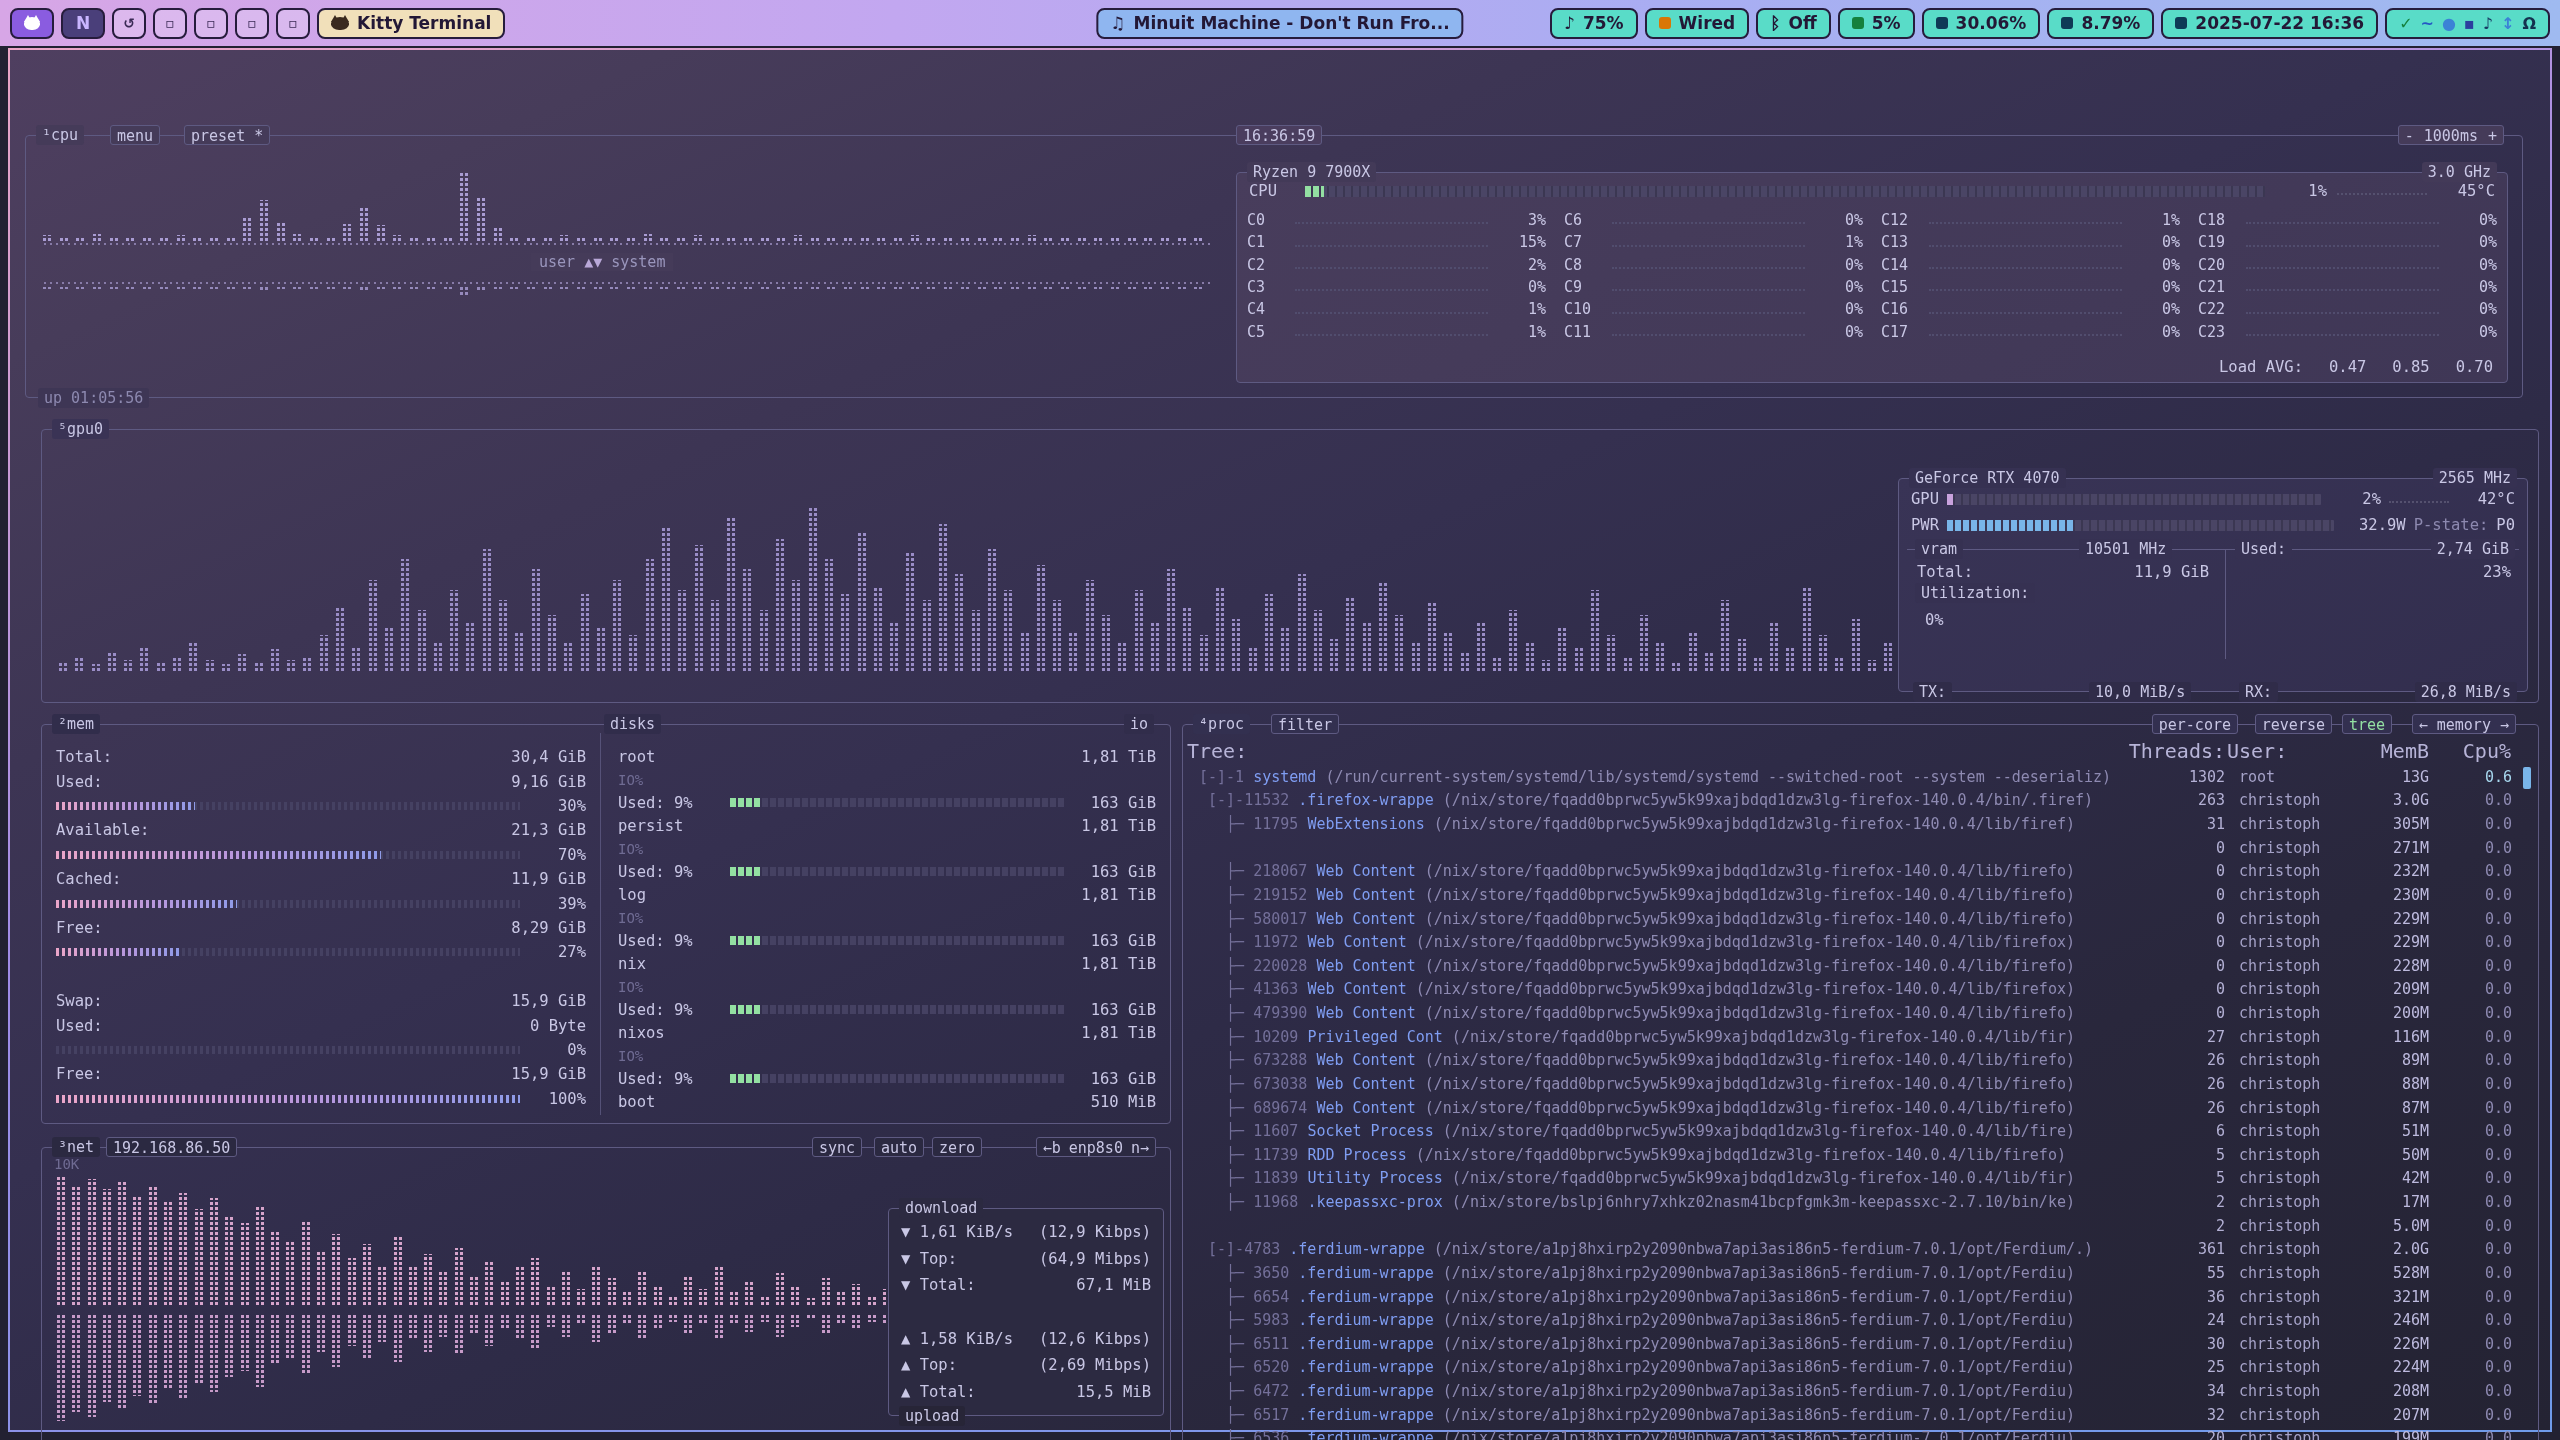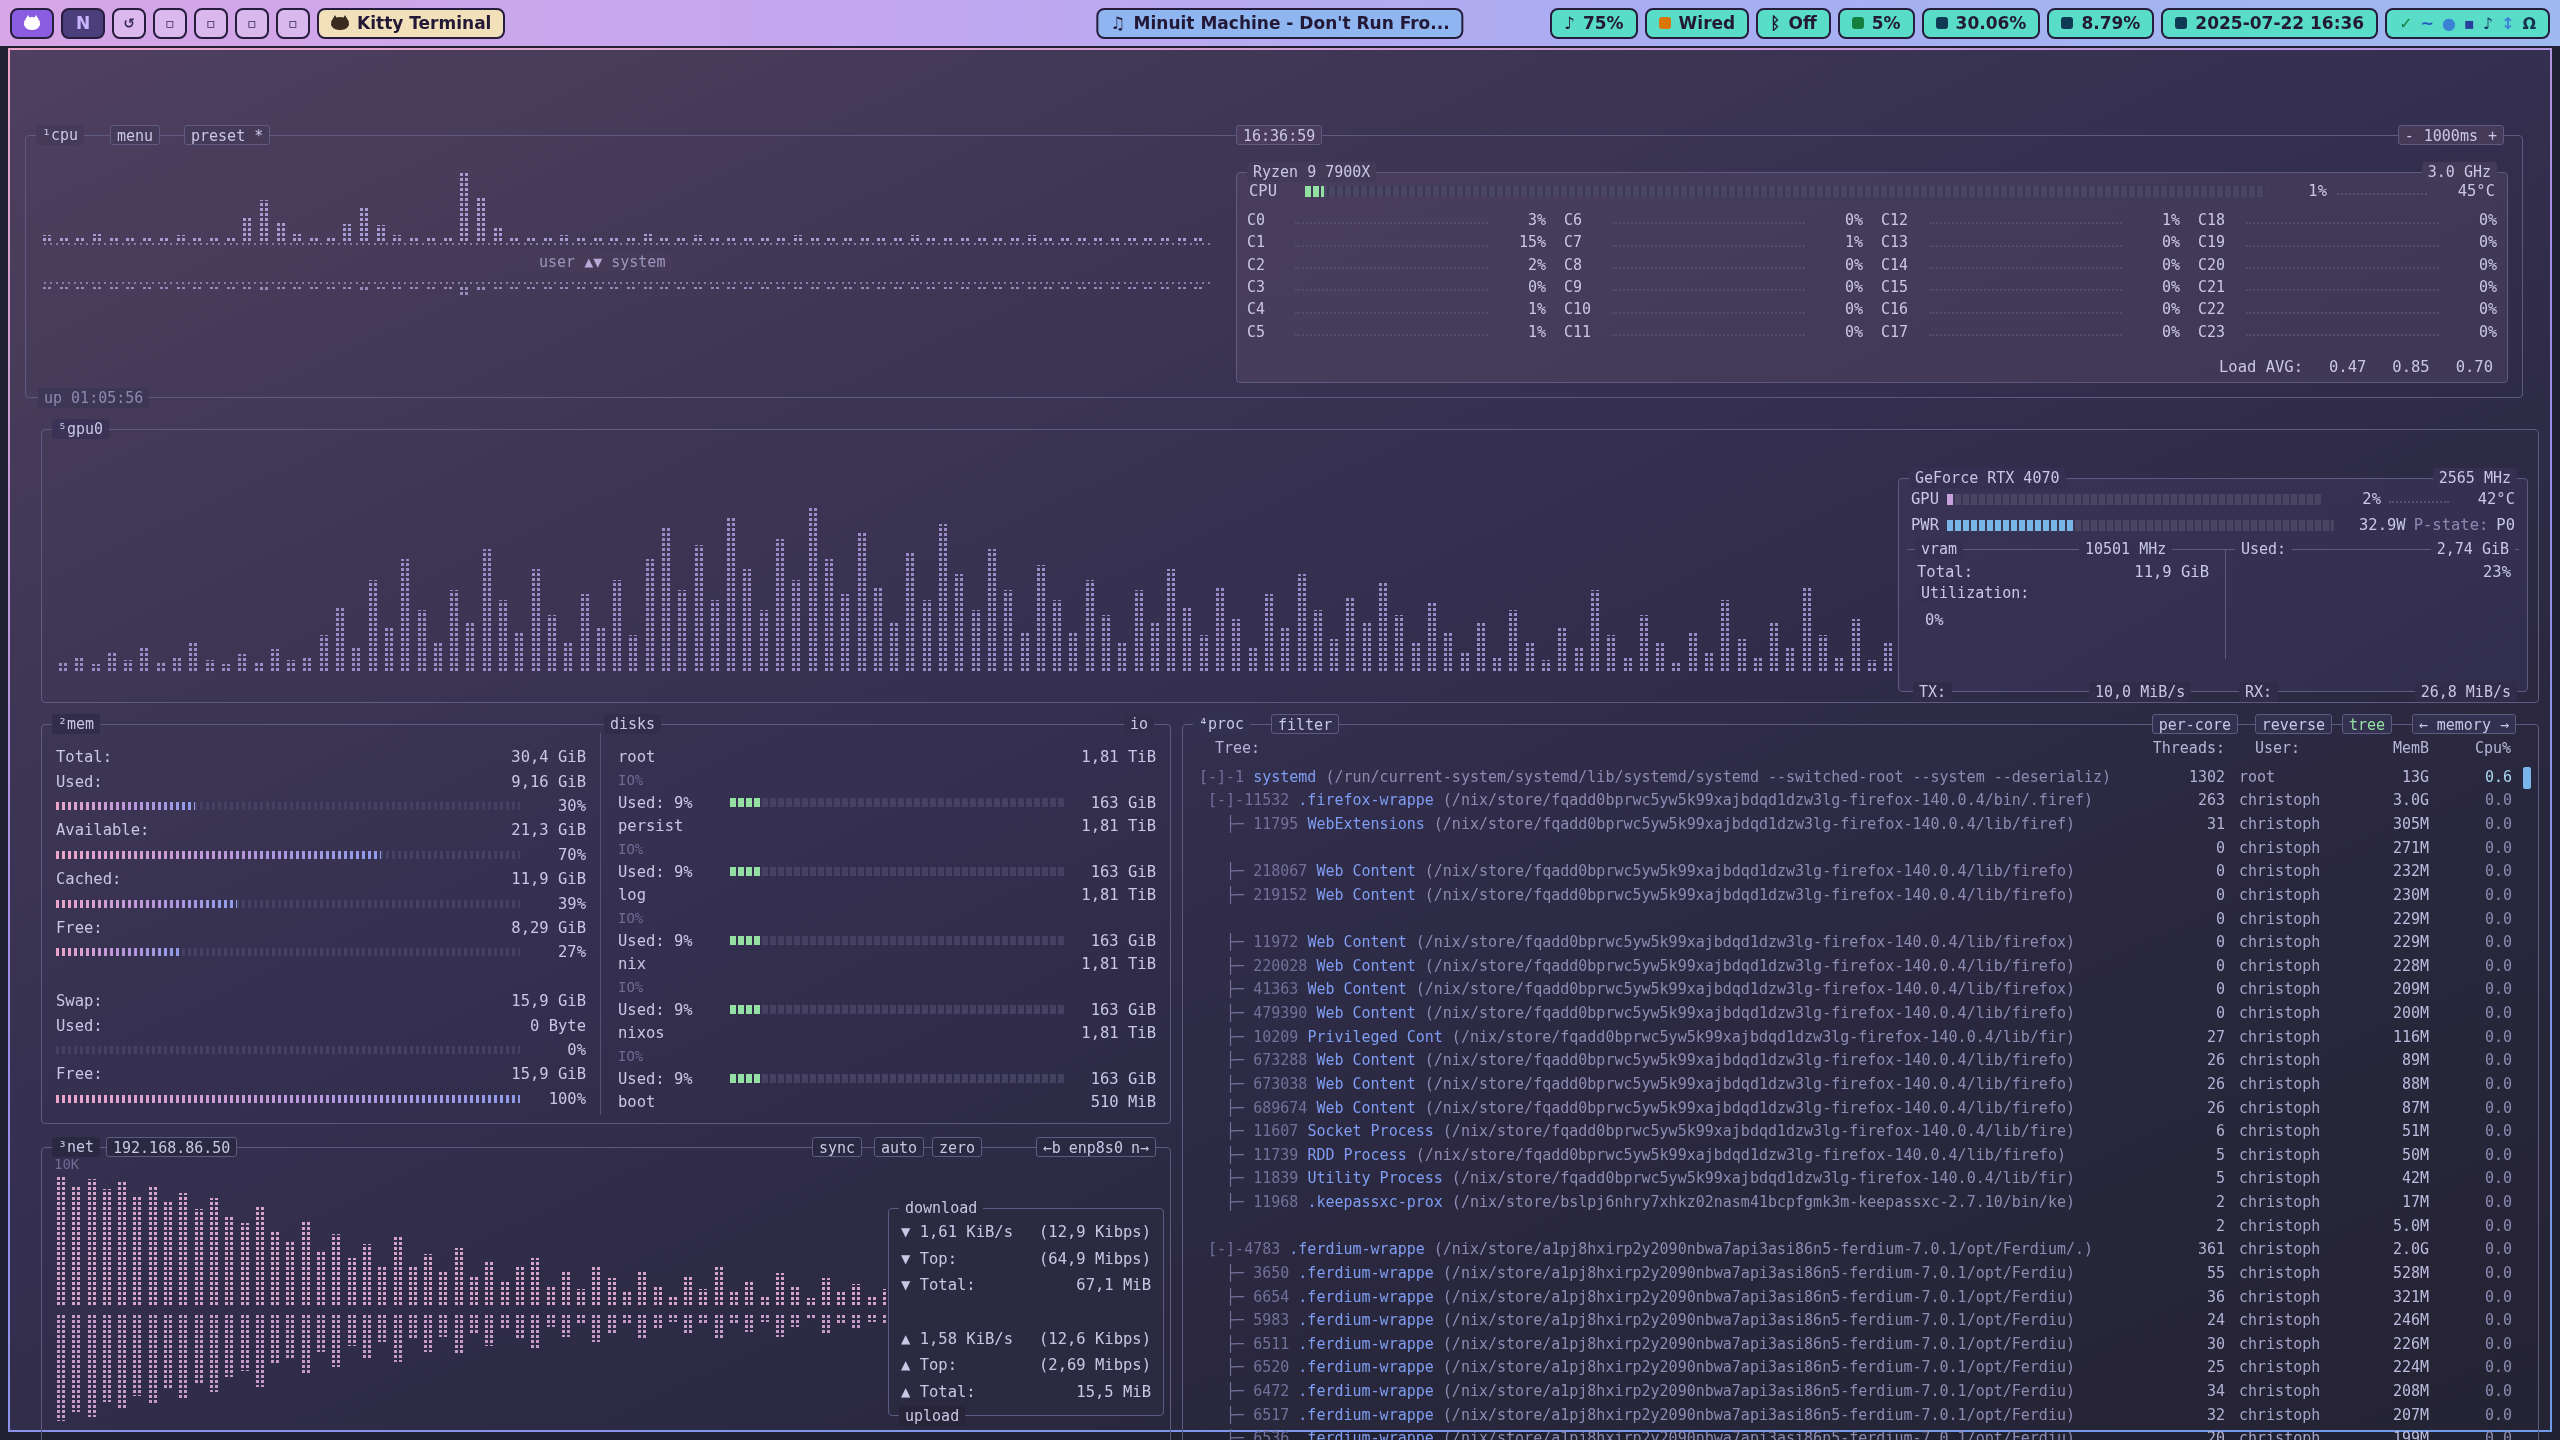--- a/index.html
+++ b/index.html
@@ -127,21 +127,21 @@
   #g-net-up{left:14px;top:166px;width:1100px;height:130px}
   .netbox{position:absolute;left:846px;top:60px;width:276px;height:208px;border:1px solid #5e5a82;border-radius:4px;background:#2c2a41;--cbg:#2c2a41}
   #net-rows{position:absolute;inset:10px 12px;display:flex;flex-direction:column}
   .nline{flex:1;display:flex;align-items:center}
   .nr{margin-left:auto}
   .netbox .chip.bottom{background:#272537}
 
   
   .c-filter{left:88px}
   .c-percore{right:300px}.c-reverse{right:206px}.c-tree{right:146px;color:#93e0a2}.c-sort{right:22px}
-  .phead{position:absolute;left:32px;right:16px;top:14px;height:20px;color:#b7b4d8;font-size:15px}
+  .phead{position:absolute;left:4px;right:16px;top:14px;height:20px;color:#b7b4d8;font-size:20px}
   .h-tree{position:absolute;left:0}
   .h-threads{position:absolute;right:297px;width:110px;text-align:right}
   .h-user{position:absolute;left:1040px}
   .h-mem{position:absolute;right:93px;width:80px;text-align:right}
   .h-cpu{position:absolute;right:11px;width:70px;text-align:right}
   #proc-rows{position:absolute;left:0;right:0;top:40px;bottom:16px;display:flex;flex-direction:column}
   .prow{flex:1;position:relative;font-size:15px}
   .rleft{position:absolute;left:16px;right:330px;top:50%;transform:translateY(-50%);white-space:pre;overflow:hidden}
   .rtree{color:#74709a}
   .rname{color:#7f9df2}
@@ -1141,20 +1141,21 @@
             <span class="rcpu">0.0</span>
           </div>
           <div class="prow">
             <span class="rleft"><span class="rtree">   ├─ 219152 </span><span class="rname">Web Content</span><span class="rcmd"> (/nix/store/fqadd0bprwc5yw5k99xajbdqd1dzw3lg-firefox-140.0.4/lib/firefo)</span></span>
             <span class="rthreads">0</span>
             <span class="ruser">christoph</span>
             <span class="rmem">230M</span>
             <span class="rcpu">0.0</span>
           </div>
           <div class="prow">
+            <span class="rleft"><span class="rtree">   ├─ 580017 </span><span class="rname">Web Content</span><span class="rcmd"> (/nix/store/fqadd0bprwc5yw5k99xajbdqd1dzw3lg-firefox-140.0.4/lib/firefo)</span></span>
             <span class="rthreads">0</span>
             <span class="ruser">christoph</span>
             <span class="rmem">229M</span>
             <span class="rcpu">0.0</span>
           </div>
           <div class="prow">
             <span class="rleft"><span class="rtree">   ├─ 11972 </span><span class="rname">Web Content</span><span class="rcmd"> (/nix/store/fqadd0bprwc5yw5k99xajbdqd1dzw3lg-firefox-140.0.4/lib/firefox)</span></span>
             <span class="rthreads">0</span>
             <span class="ruser">christoph</span>
             <span class="rmem">229M</span>

